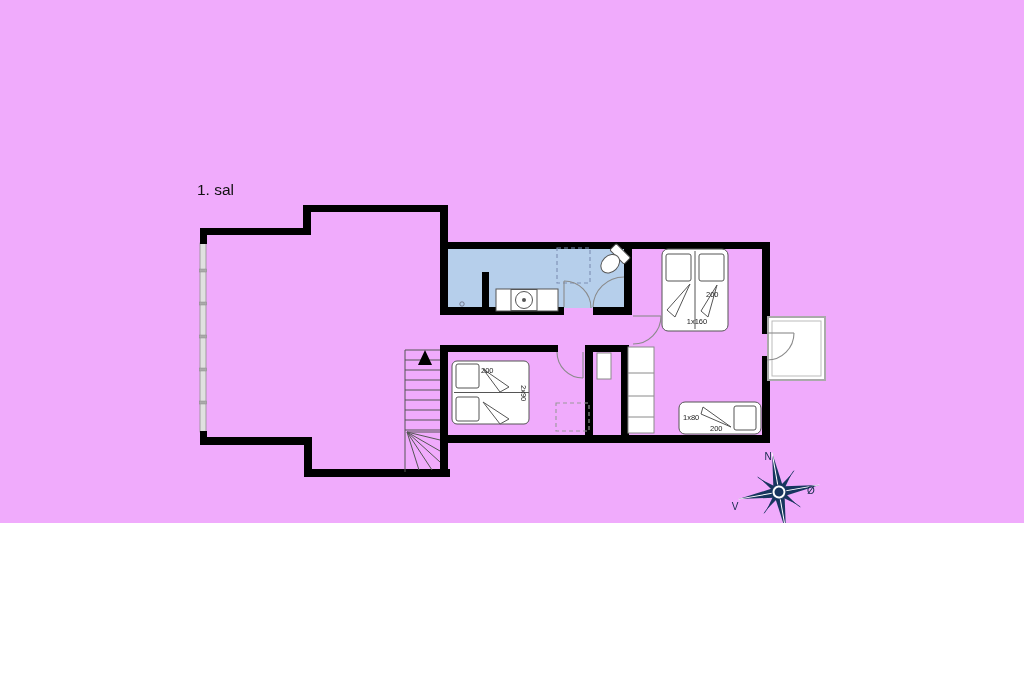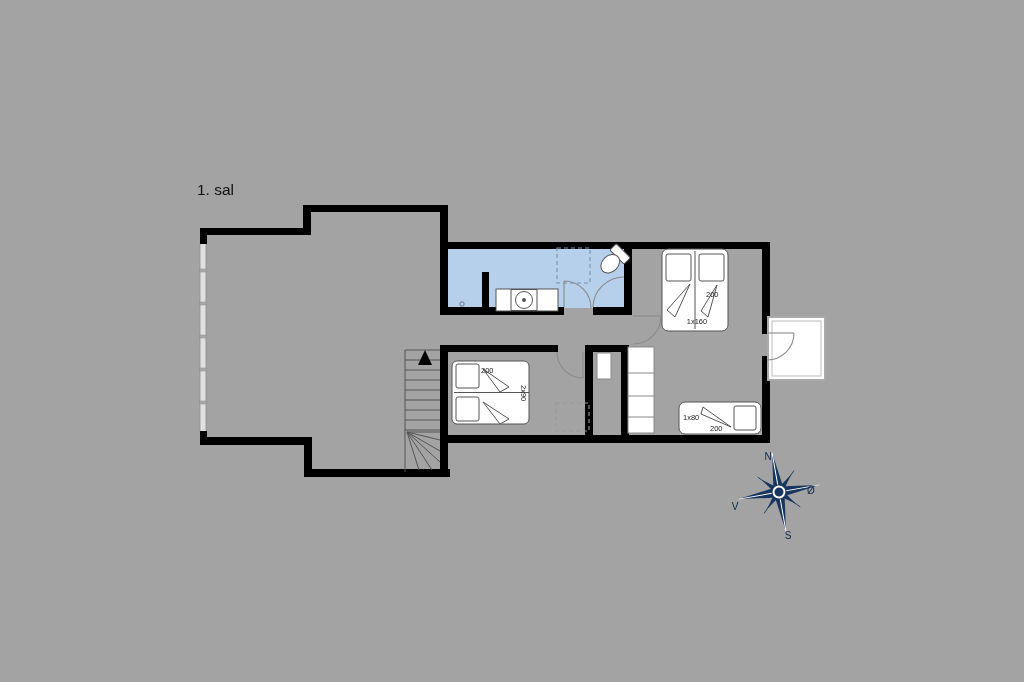--- a/index.html
+++ b/index.html
@@ -1,16 +1,16 @@
 <!DOCTYPE html>
 <html><head>
 <meta charset="utf-8">
 <style>
   html,body{margin:0;padding:0;background:#ffffff;}
-  .canvas{position:relative;width:1024px;height:682px;background:#a3a3a3;overflow:hidden;
+  .canvas{position:relative;width:1024px;height:523px;background:#f0abfc;overflow:hidden;
           font-family:"Liberation Sans", sans-serif;}
   svg text{font-family:"Liberation Sans", sans-serif;}
   .dim{font-size:7.5px;fill:#222;}
   .title{font-size:15.5px;fill:#111;}
   .compass-letter{font-size:10px;fill:#0f2747;}
   .furn{fill:#ffffff;stroke:#555;stroke-width:1;}
   .furn-light{fill:#ffffff;stroke:#8a8a8a;stroke-width:1;}
   .door{fill:none;stroke:#8a8a8a;stroke-width:1.1;}
   .stair{stroke:#555;stroke-width:1;fill:none;}
 </style>

